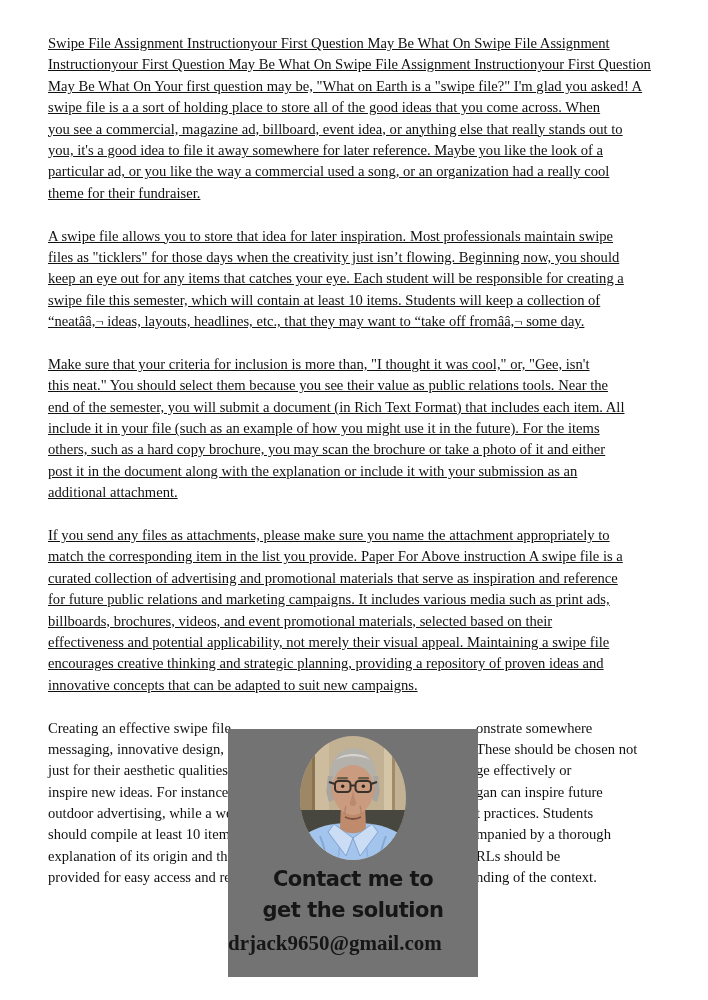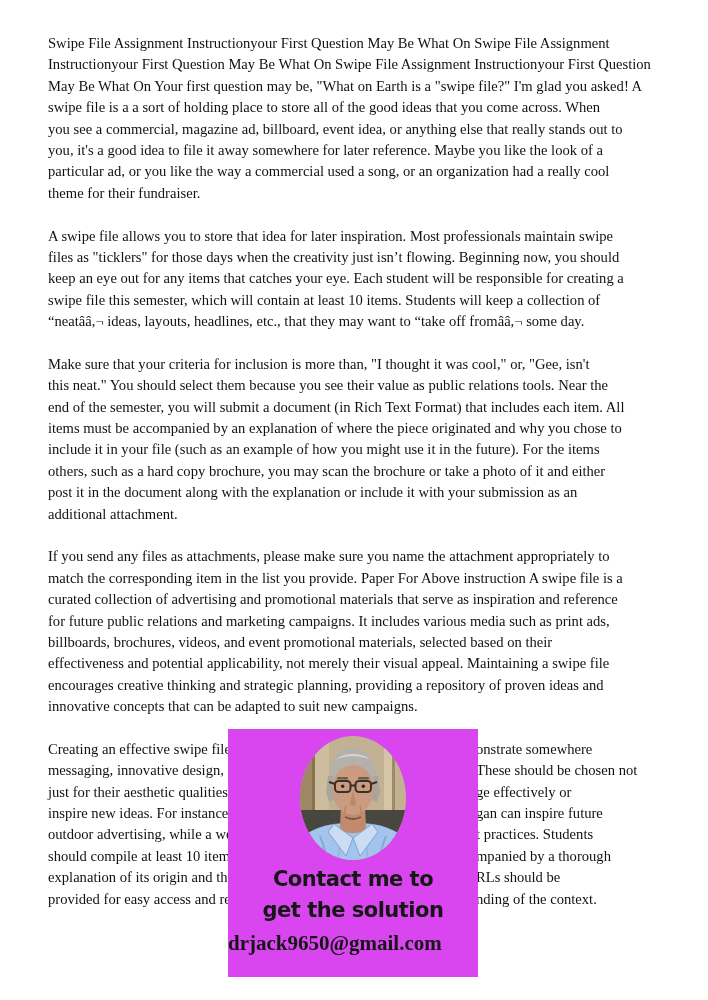--- a/index.html
+++ b/index.html
@@ -14,21 +14,21 @@
   .doc {
     position: absolute;
     left: 48px; top: 33px;
     width: 620px;
     font-size: 14.6px;
     line-height: 21.4px;
     z-index: 1;
   }
   .para { margin: 0 0 21.4px 0; }
   .para:last-child { margin-bottom: 0; }
-  .line { white-space: nowrap; height: 21.4px; }
+  .line { white-space: nowrap; height: 21.4px; text-decoration: underline; }
   .cline { position: relative; height: 21.4px; }
   .frag-left  { position: absolute; left: 0; white-space: nowrap; }
   .frag-right { position: absolute; left: 428px; white-space: nowrap; }
   .overlay {
     position: absolute;
     left: 228px; top: 729px;
     width: 250px; height: 248px;
     z-index: 5;
   }
   .avatar {
@@ -78,21 +78,20 @@
       <div class="line">A swipe file allows you to store that idea for later inspiration. Most professionals maintain swipe</div>
       <div class="line">files as "ticklers" for those days when the creativity just isn’t flowing. Beginning now, you should</div>
       <div class="line">keep an eye out for any items that catches your eye. Each student will be responsible for creating a</div>
       <div class="line">swipe file this semester, which will contain at least 10 items. Students will keep a collection of</div>
       <div class="line">“neatââ,¬ ideas, layouts, headlines, etc., that they may want to “take off fromââ,¬ some day.</div>
     </div>
     <div class="para">
       <div class="line">Make sure that your criteria for inclusion is more than, "I thought it was cool," or, "Gee, isn't</div>
       <div class="line">this neat." You should select them because you see their value as public relations tools. Near the</div>
       <div class="line">end of the semester, you will submit a document (in Rich Text Format) that includes each item. All</div>
-      <div class="line">items must be accompanied by an explanation of where the piece originated and why you chose to</div>
       <div class="line">include it in your file (such as an example of how you might use it in the future). For the items</div>
       <div class="line">others, such as a hard copy brochure, you may scan the brochure or take a photo of it and either</div>
       <div class="line">post it in the document along with the explanation or include it with your submission as an</div>
       <div class="line">additional attachment.</div>
     </div>
     <div class="para">
       <div class="line">If you send any files as attachments, please make sure you name the attachment appropriately to</div>
       <div class="line">match the corresponding item in the list you provide. Paper For Above instruction A swipe file is a</div>
       <div class="line">curated collection of advertising and promotional materials that serve as inspiration and reference</div>
       <div class="line">for future public relations and marketing campaigns. It includes various media such as print ads,</div>
@@ -130,21 +129,21 @@
         <span class="frag-left">explanation of its origin and the</span>
         <span class="frag-right">RLs should be</span>
       </div>
       <div class="cline">
         <span class="frag-left">provided for easy access and ref</span>
         <span class="frag-right">nding of the context.</span>
       </div>
     </div>
   </div>
 
-<div class="overlay" id="contact-overlay" style="background: #d946ef;">
+<div class="overlay" id="contact-overlay" style="background: #737373;">
   <div class="avatar">
     <svg viewBox="0 0 106 124" xmlns="http://www.w3.org/2000/svg">
       <clipPath id="ovalClip">
           <ellipse cx="53" cy="62" rx="53" ry="62"></ellipse>
         </clipPath>
       <g clip-path="url(#ovalClip)">
         <rect x="0" y="0" width="106" height="124" fill="#c2b193"></rect>
         <rect x="0" y="0" width="12" height="124" fill="#9d8765"></rect>
         <rect x="12" y="0" width="3" height="124" fill="#8a744f"></rect>
         <rect x="15" y="0" width="14" height="124" fill="#cdbd9e"></rect>

